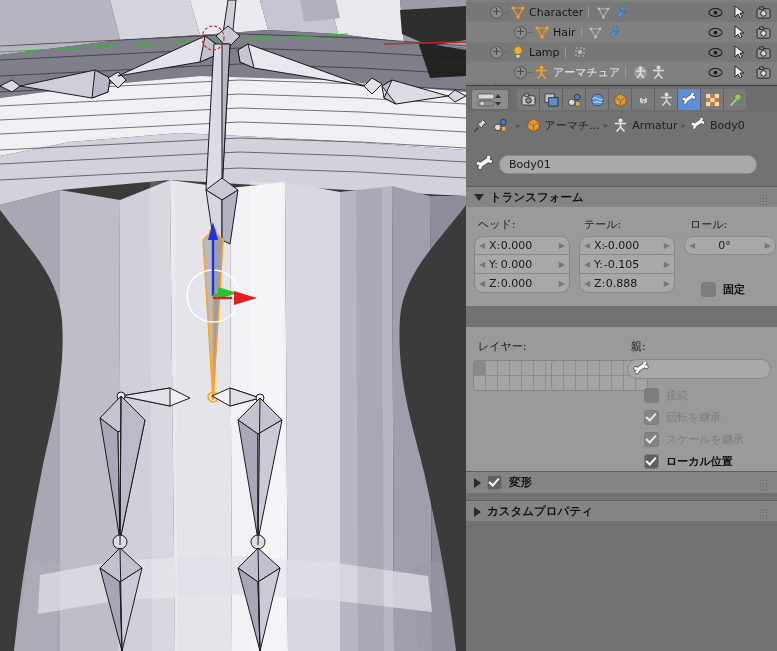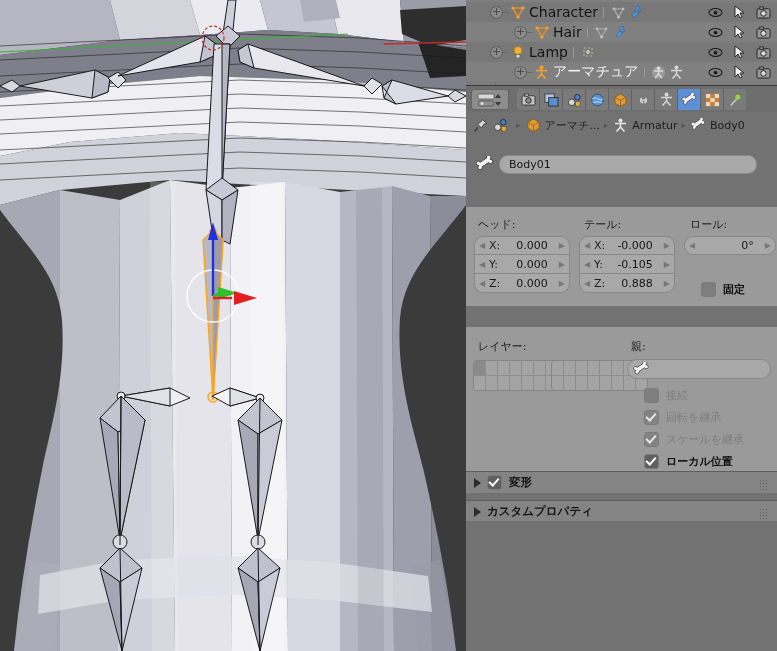--- a/index.html
+++ b/index.html
@@ -22,21 +22,21 @@
   .ol-row{position:relative;height:20px;display:flex;align-items:center;}
   .ol-row.alt{background:#787878;}
   .ol-row.norm{background:#808080;padding-left:24px;}
   .ol-expand{width:11px;height:11px;border-radius:50%;
              border:1px solid #5a5a5a;background:#8a8a8a;margin-left:24px;
              position:relative;flex:none;}
   .ol-expand:before{content:"";position:absolute;left:2px;top:4.5px;width:7px;height:1px;background:#4a4a4a;}
   .ol-expand:after{content:"";position:absolute;left:5px;top:1.5px;width:1px;height:7px;background:#4a4a4a;}
   .ol-dash{width:6px;height:1px;background:#6a6a6a;flex:none;}
   .ol-icon{width:17px;height:17px;flex:none;display:flex;align-items:center;justify-content:center;}
-  .ol-name{color:#141414;font-size:14px;padding-left:3px;white-space:nowrap;}
+  .ol-name{color:#141414;font-size:11px;padding-left:3px;white-space:nowrap;}
   .ol-name.sel{color:#f2f2f2;}
   .ol-sep{width:1px;height:11px;background:#999;margin:0 5px;flex:none;}
   .ol-sub{width:18px;height:16px;flex:none;display:flex;align-items:center;justify-content:center;}
   .ol-right{position:absolute;right:2px;top:0;height:20px;display:flex;align-items:center;gap:0px;}
   .ol-rbtn{width:24px;height:18px;display:flex;align-items:center;justify-content:center;}
   .ol-vline{position:absolute;left:29px;top:0;bottom:0;width:1px;background:#6e6e6e;}
 
   
   #prop-tabs{position:absolute;left:0;top:85px;width:311px;height:27px;
              background:#6e6e6e;border-top:1px solid #3a3a3a;
@@ -87,21 +87,21 @@
   
   .numcol{position:absolute;width:96px;}
   .numfield{height:19px;background:#a8a8a8;border:1px solid #888;
             display:flex;align-items:center;justify-content:space-between;
             padding:0 4px;box-sizing:border-box;color:#161616;font-size:11px;}
   .numcol .numfield:first-child{border-radius:9px 9px 0 0;}
   .numcol .numfield:last-child{border-radius:0 0 9px 9px;border-top:none;}
   .numcol .numfield.mid{border-top:none;}
   .ar{color:#777;font-size:8px;}
   .nf-key{position:absolute;left:15px;}
-  .nf-val{width:100%;text-align:right;padding-right:11px;box-sizing:border-box;}
+  .nf-val{width:100%;text-align:center;padding-right:11px;box-sizing:border-box;}
   .single{height:19px;background:#a8a8a8;border:1px solid #888;border-radius:9px;
           display:flex;align-items:center;justify-content:space-between;
           padding:0 4px;box-sizing:border-box;color:#161616;font-size:11px;}
 
   
   .laygrid{display:flex;flex-direction:column;background:#a0a0a0;
            border:1px solid #858585;border-radius:4px;overflow:hidden;}
   .layrow{display:flex;}
   .laycell{width:11px;height:14px;background:#a4a4a4;
            border-right:1px solid #8d8d8d;border-bottom:1px solid #8d8d8d;}
@@ -628,20 +628,38 @@
 
     <div id="namerow">
       <div id="name-bone-icon">
         <svg width="19" height="17" viewBox="0 0 17 15">
             <path d="M4.2 3.2 a2 2 0 1 0 -1.2 3 a2 2 0 1 0 3 1.2 L11.6 3.6 a2 2 0 1 0 1.2 -3 a2 2 0 1 0 -3 -1.2 z" transform="translate(0.5,2.2)" fill="#f2f2f2" stroke="#4a4a4a" stroke-width="0.9"></path>
           </svg>
       </div>
       <div id="name-input" title="Name">Body01</div>
     </div>
 
+    <div class="panel-head" style="top:186px;">
+      <span class="tri down"></span>
+      <span class="panel-title">トランスフォーム</span>
+      <span class="grip">
+          <i></i>
+          <i></i>
+          <i></i>
+          <i></i>
+          <i></i>
+          <i></i>
+          <i></i>
+          <i></i>
+          <i></i>
+          <i></i>
+          <i></i>
+          <i></i>
+        </span>
+    </div>
     <div class="panel-body" style="top:207px;height:99px;">
 
       <div class="lbl" style="position:absolute;left:12px;top:10px;">ヘッド:</div>
       <div class="lbl" style="position:absolute;left:118px;top:10px;">テール:</div>
       <div class="lbl" style="position:absolute;left:224px;top:10px;">ロール:</div>
 
       <div class="numcol" style="left:8px;top:29px;">
         <div class="numfield">
           <span class="ar">◀</span>
           <span class="nf-key lbl">X:</span>

